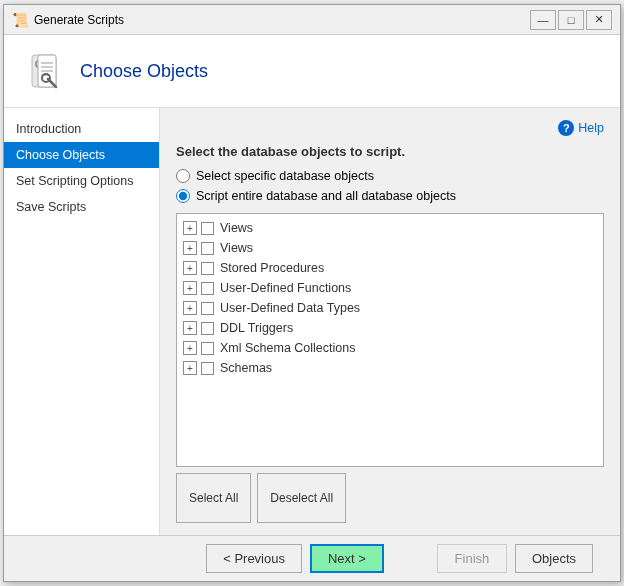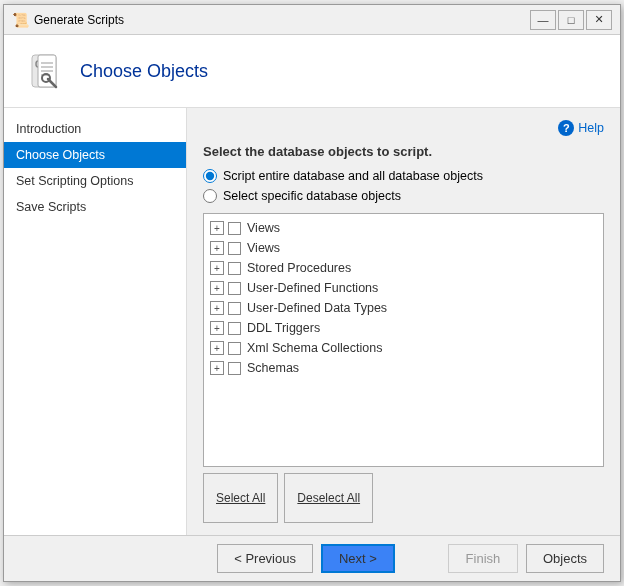--- a/index.html
+++ b/index.html
@@ -87,21 +87,21 @@
       color: #003399;
     }
 
     .content-area {
       display: flex;
       flex: 1;
       overflow: hidden;
     }
 
     .sidebar {
-      width: 183px;
+      width: 156px;
       background: white;
       border-right: 1px solid #ddd;
       padding: 8px 0;
       flex-shrink: 0;
     }
     .sidebar-item {
       padding: 6px 12px;
       cursor: pointer;
       color: #333;
       font-size: 12.5px;
@@ -217,44 +217,43 @@
       gap: 6px;
       margin-top: 6px;
     }
     .box-btn {
       padding: 17px 12px;
       background: #f0f0f0;
       border: 1px solid #aaa;
       font-size: 12px;
       cursor: pointer;
       color: #333;
-      text-decoration: underline;
     }
 
     .footer {
       background: #f0f0f0;
-      padding: 8px 16px;
+      padding: 8px 27px;
       border-top: 1px solid #ccc;
       display: flex;
       justify-content: flex-end;
       gap: 8px;
       flex-shrink: 0;
     }
     .footer-btn {
       padding: 5px 16px;
       font-size: 13px;
       cursor: pointer;
       border: 1px solid #aaa;
       background: #f0f0f0;
       color: #333;
       min-width: 70px;
     }
     .footer-btn.primary {
       border: 2px solid #0078d4;
-      background: #3b82f6;
+      background: #86efac;
     }
     .footer-btn:disabled {
       color: #999;
       border-color: #ccc;
       cursor: default;
       margin-left: 45px;
     }
   </style>
 </head>
 <body>
@@ -313,26 +312,26 @@
           <span>Help</span>
         </div>
       </div>
 
       <div class="section-label">
         <strong>Select the database objects to script.</strong>
       </div>
 
       <div class="radio-group">
         <label class="radio-item">
+          <input type="radio" name="scriptOption" style="">
+          <span>Select specific database objects</span>
+        </label>
+        <label class="radio-item">
           <input type="radio" name="scriptOption" checked="" style="">
           <span>Script entire database and all database objects</span>
-        </label>
-        <label class="radio-item">
-          <input type="radio" name="scriptOption" style="">
-          <span>Select specific database objects</span>
         </label>
       </div>
 
       <div class="objects-box">
         <div class="tree-item">
           <div class="expand-btn">+</div>
           <div class="tree-checkbox"></div>
           <span class="tree-label">Views</span>
         </div>
         <div class="tree-item">

